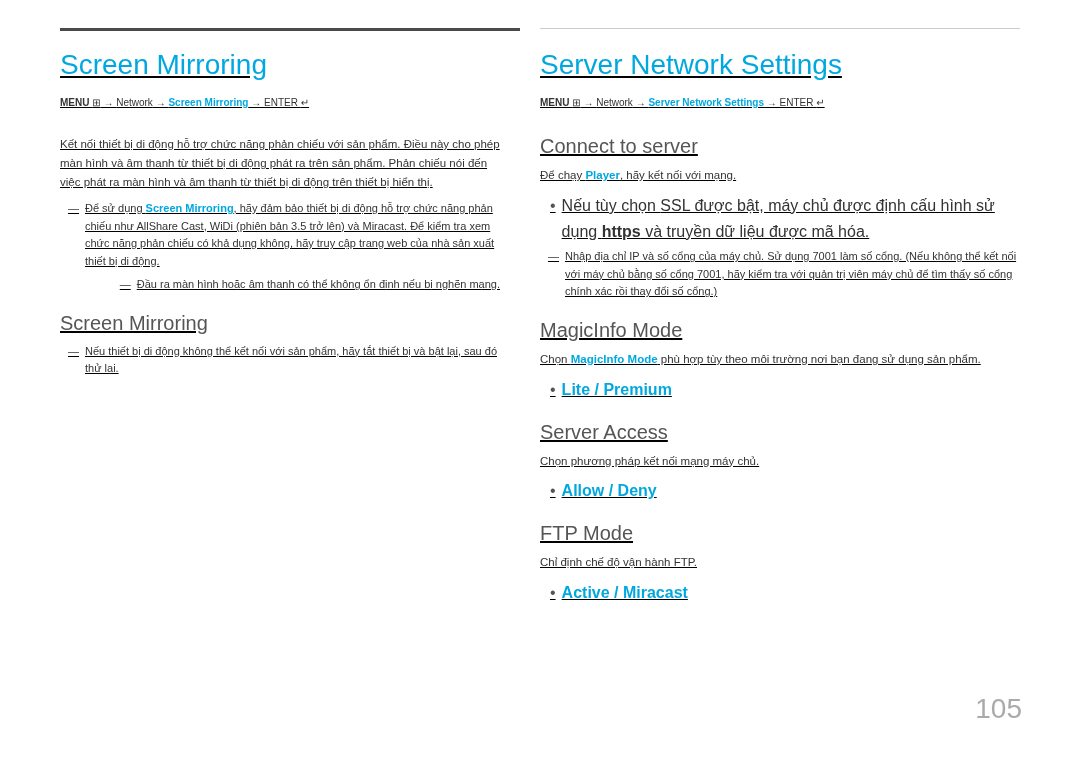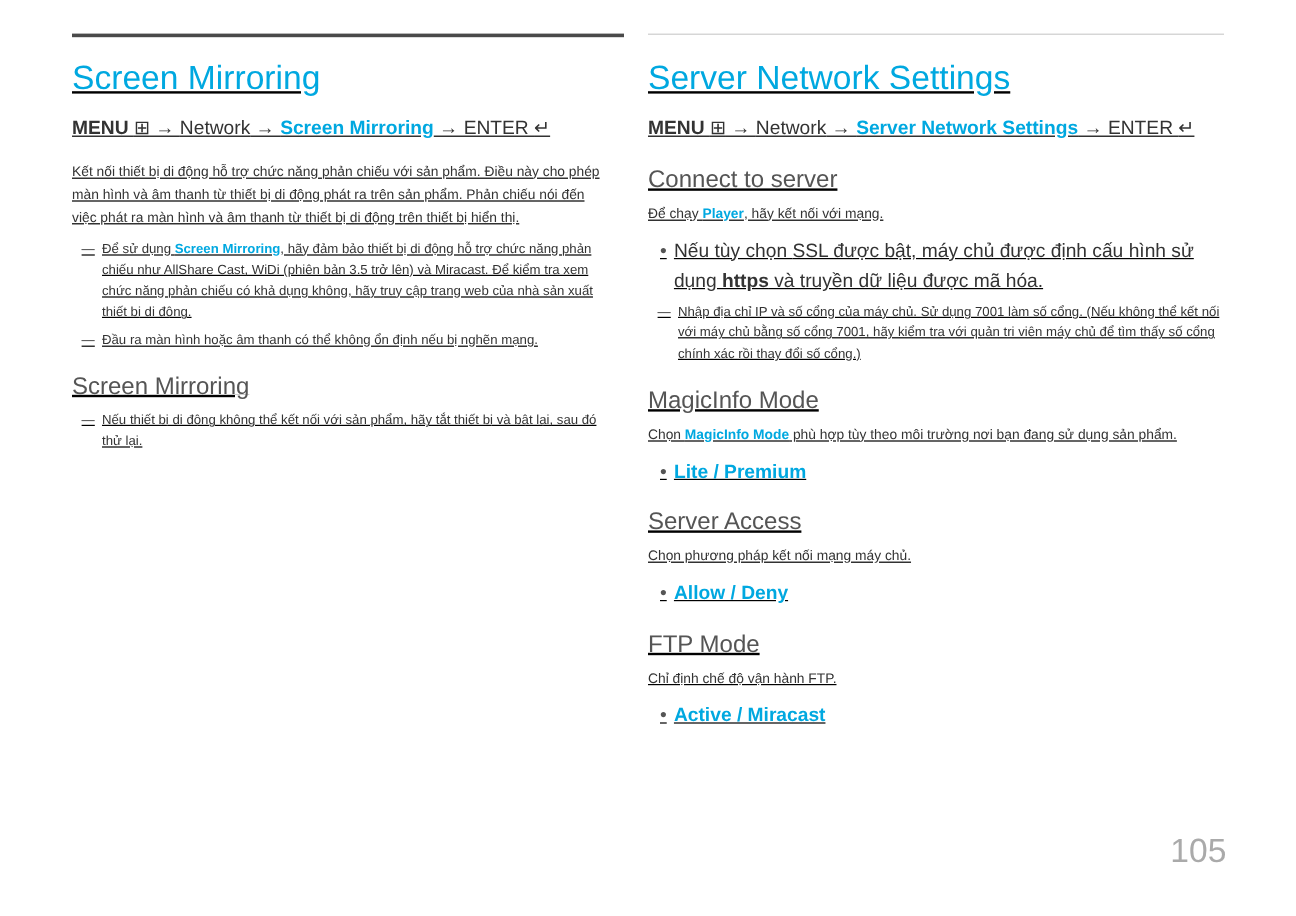--- a/index.html
+++ b/index.html
@@ -51,23 +51,23 @@
 
     .section-title {
       font-size: 28px;
       color: #00a8e0;
       font-weight: 400;
       margin-top: 18px;
       margin-bottom: 14px;
     }
 
     .menu-path {
-      font-size: 16px;
-      color: #333;
-      margin-bottom: 14px;
+      font-size: 10px;
+      color: #333;
+      margin-bottom: 24px;
       font-weight: normal;
       line-height: 1.6;
     }
 
     .menu-path strong {
       font-weight: bold;
     }
 
     .menu-path .highlight {
       color: #00a8e0;
@@ -87,20 +87,21 @@
     }
 
     .note-item {
       display: flex;
       align-items: flex-start;
       font-size: 11px;
       color: #333;
       line-height: 1.6;
       margin-bottom: 6px;
       padding-left: 8px;
+      justify-content: flex-end;
     }
 
     .note-item::before {
       content: '—';
       margin-right: 6px;
       flex-shrink: 0;
       font-size: 11px;
       line-height: 1.6;
     }
 

